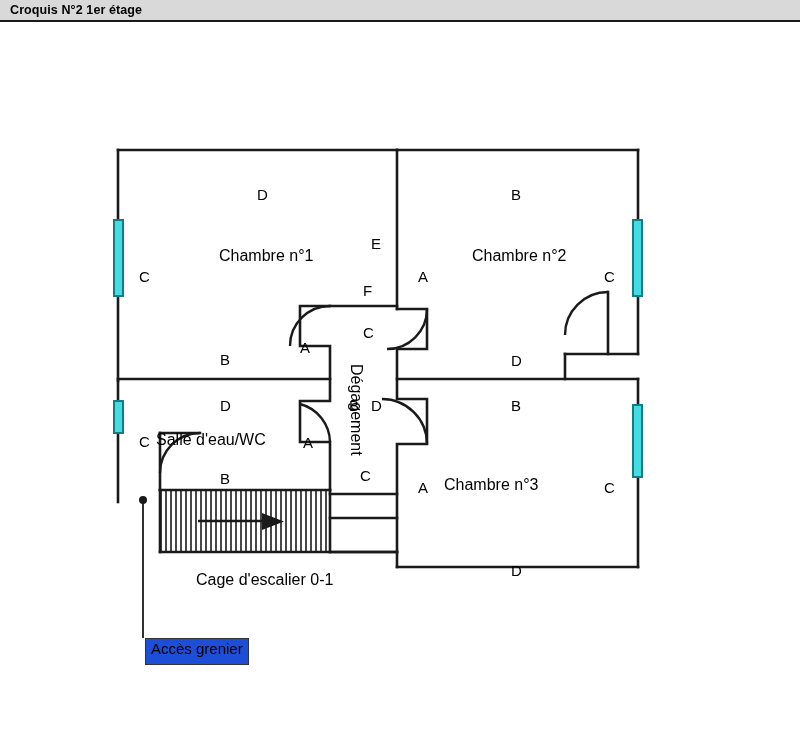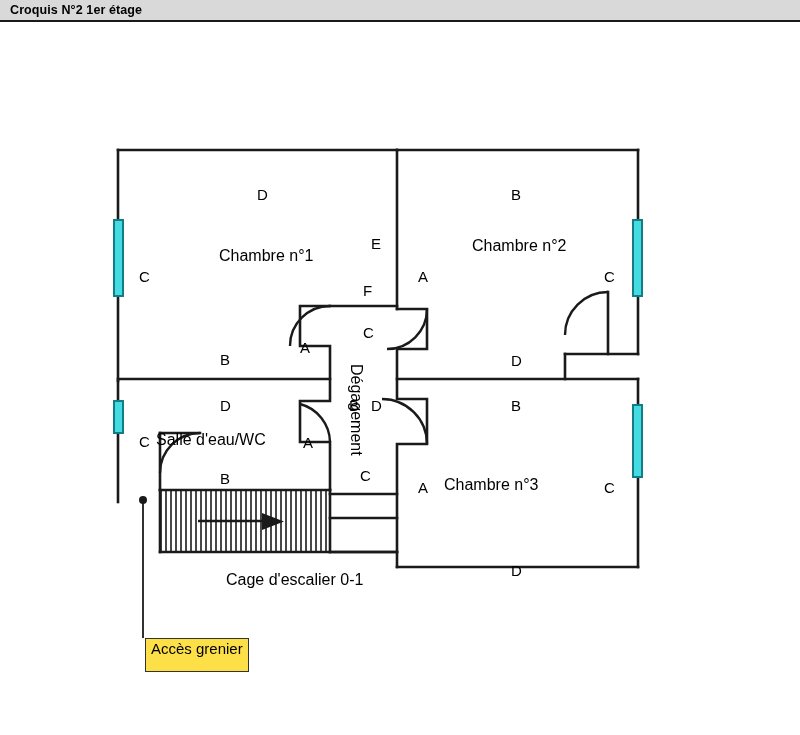--- a/index.html
+++ b/index.html
@@ -56,30 +56,30 @@
   
   .lbl {
     position: absolute;
     font-family: "Liberation Sans", sans-serif;
     color: #000000;
     white-space: nowrap;
     line-height: 1;
   }
   .lbl-letter { font-size: 15px; }
   .lbl-room   { font-size: 16px; }
-  .lbl-stair  { font-size: 16px; margin-left: 30px; }
+  .lbl-stair  { font-size: 16px; }
   .lbl-vert {
     font-size: 16px;
     transform-origin: 0 0;
   }
   .callout-box {
     position: absolute;
     border: 1px solid #333333;
-    background: #fde047;
-    padding: 2px 5px 14px 5px;
+    background: #1d4ed8;
+    padding: 2px 5px 7px 5px;
     font-size: 15px;
     color: #000000;
     white-space: nowrap;
     font-family: "Liberation Sans", sans-serif;
     line-height: 1.05;
   }
 </style>
 </head>
 <body>
 
@@ -195,21 +195,21 @@
     <div class="lbl lbl-letter" style="left:139px;top:410px">C</div>
     <div class="lbl lbl-letter" style="left:303px;top:411px">A</div>
     <div class="lbl lbl-letter" style="left:220px;top:447px">B</div>
 
     <div class="lbl lbl-letter" style="left:511px;top:374px">B</div>
     <div class="lbl lbl-letter" style="left:418px;top:456px">A</div>
     <div class="lbl lbl-letter" style="left:604px;top:456px">C</div>
     <div class="lbl lbl-letter" style="left:511px;top:539px">D</div>
 
     <div class="lbl lbl-room" style="left:219px;top:224px">Chambre n°1</div>
-    <div class="lbl lbl-room" style="left:472px;top:214px">Chambre n°2</div>
+    <div class="lbl lbl-room" style="left:472px;top:224px">Chambre n°2</div>
     <div class="lbl lbl-room" style="left:444px;top:453px">Chambre n°3</div>
     <div class="lbl lbl-room" style="left:156px;top:408px">Salle d'eau/WC</div>
     <div class="lbl lbl-stair" style="left:196px;top:548px">Cage d'escalier 0-1</div>
 
     <div class="lbl lbl-vert" style="left:364px;top:340px;transform:rotate(90deg)">Dégagement</div>
 
     <div class="callout-box" style="left:145px;top:614px">Accès grenier</div>
 
   </div>
 </div>

